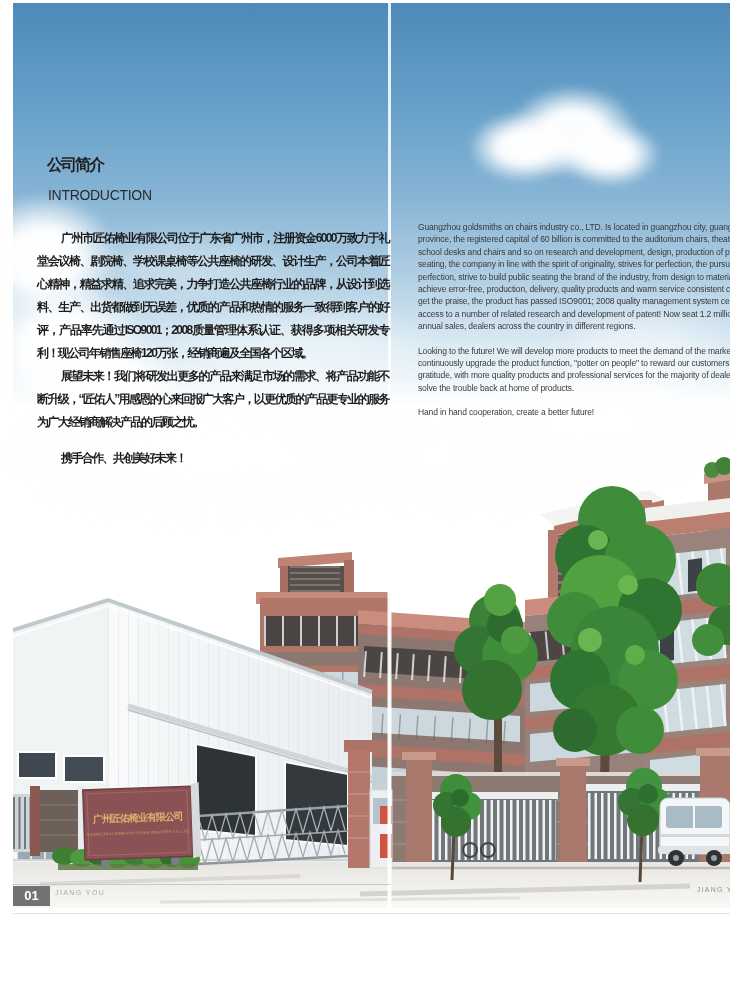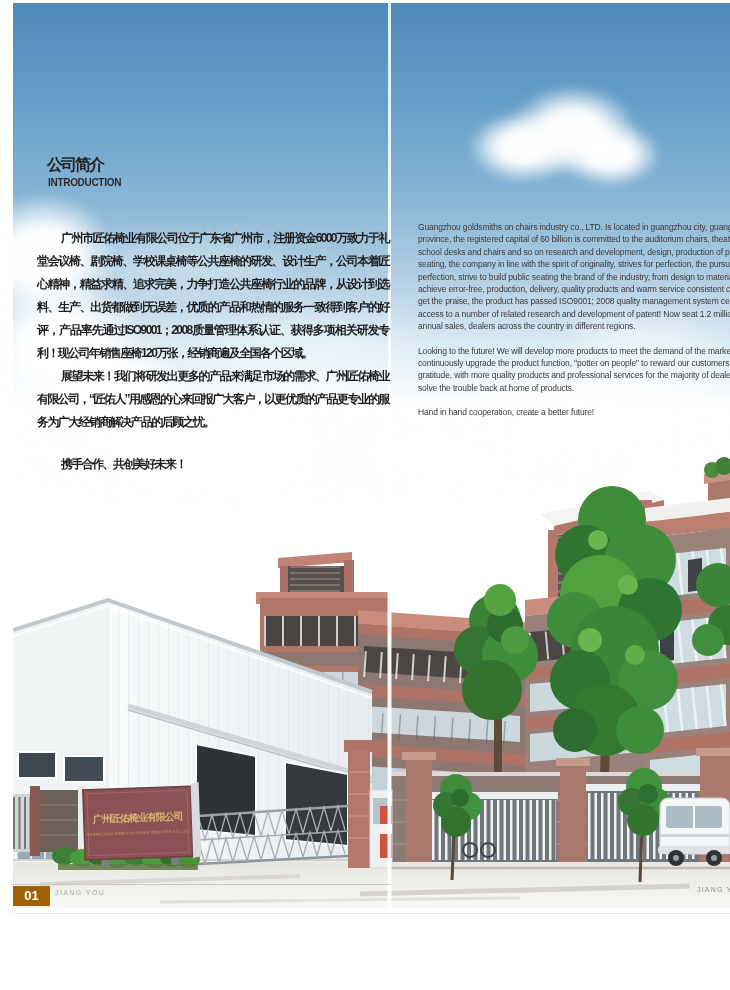--- a/index.html
+++ b/index.html
@@ -15,39 +15,39 @@
   .cloud{position:absolute;border-radius:50%;
     background:radial-gradient(closest-side,rgba(255,255,255,.98) 45%,rgba(255,255,255,0) 100%);
     filter:blur(4px);}
   .photo-svg{position:absolute;left:0;top:427px;width:717px;height:478px;}
   .gutter-sky{position:absolute;left:375px;top:0;width:3px;height:430px;background:rgba(255,255,255,.85);}
   .title-cn{
     position:absolute;left:34px;top:149px;
     font-size:16px;font-weight:bold;color:#222;letter-spacing:-2px;line-height:26px;
   }
   .title-en{
-    position:absolute;left:35px;top:174px;
-    font-size:10px;font-weight:bold;color:#2a2a2a;letter-spacing:-0.3px;
+    position:absolute;left:35px;top:184px;
+    font-size:14px;font-weight:normal;color:#2a2a2a;letter-spacing:-0.3px;
   }
   .cn-text{
     position:absolute;left:24px;top:224px;width:352px;
     font-size:12px;font-weight:bold;color:#1c1c1c;
     line-height:23px;letter-spacing:-1.6px;text-align:justify;
   }
   .cn-text p{margin:0;text-indent:2em;}
-  .cn-text p.last{margin-top:20px;font-family:Liberation Mono, monospace;}
+  .cn-text p.last{margin-top:13px;}
   .en-text{
     position:absolute;left:405px;top:218px;width:348px;
     font-size:8.5px;color:#3a3a3a;line-height:12.4px;letter-spacing:-0.15px;
   }
   .en-text p{margin:0;}
   .en-text p+p{margin-top:12px;}
   .footer-rule{position:absolute;left:0;top:881px;width:377px;height:1px;background:#c9c9c9;}
   .page-num-box{
-    position:absolute;left:0;top:883px;width:37px;height:20px;background:#a16207;
+    position:absolute;left:0;top:883px;width:37px;height:20px;background:#737373;
     color:#ffffff;font-size:13px;font-weight:bold;text-align:center;line-height:20px;
   }
   .brand-left{
     position:absolute;left:42px;top:886px;font-size:7px;color:#a9a9a9;letter-spacing:1.4px;
   }
   .brand-right{
     position:absolute;left:684px;top:883px;font-size:7px;color:#8f8f8f;letter-spacing:1.2px;white-space:nowrap;
   }
   .page-bottom-edge{position:absolute;left:0;top:910px;width:717px;height:1px;background:#e3e3e3;}
 </style>
@@ -314,21 +314,21 @@
     <rect x="387.5" y="430" width="4" height="478" fill="#ffffff" opacity=".95"></rect>
   </svg>
 
   <div class="gutter-sky"></div>
 
   <div class="title-cn">公司简介</div>
   <div class="title-en">INTRODUCTION</div>
 
   <div class="cn-text">
     <p>广州市匠佑椅业有限公司位于广东省广州市，注册资金6000万致力于礼堂会议椅、剧院椅、学校课桌椅等公共座椅的研发、设计生产，公司本着匠心精神，精益求精、追求完美，力争打造公共座椅行业的品牌，从设计到选料、生产、出货都做到无误差，优质的产品和热情的服务一致得到客户的好评，产品率先通过ISO9001；2008质量管理体系认证、获得多项相关研发专利！现公司年销售座椅120万张，经销商遍及全国各个区域。</p>
-    <p>展望未来！我们将研发出更多的产品来满足市场的需求、广州匠佑椅业有限公司，“匠佑人”用感恩的心来回报广大客户，以更优质的产品更专业的服务为广大经销商解决产品的后顾之忧。</p>
+    <p>展望未来！我们将研发出更多的产品来满足市场的需求、将产品功能不断升级，“匠佑人”用感恩的心来回报广大客户，以更优质的产品更专业的服务为广大经销商解决产品的后顾之忧。</p>
     <p class="last">携手合作、共创美好未来！</p>
   </div>
 
   <div class="en-text">
     <p>Guangzhou goldsmiths on chairs industry co., LTD. Is located in guangzhou city, guangdong province, the registered capital of 60 billion is committed to the auditorium chairs, theater chair, school desks and chairs and so on research and development, design, production of public seating, the company in line with the spirit of originality, strives for perfection, the pursuit of perfection, strive to build public seating the brand of the industry, from design to material to achieve error-free, production, delivery, quality products and warm service consistent customers get the praise, the product has passed ISO9001; 2008 quality management system certification, access to a number of related research and development of patent! Now seat 1.2 million in annual sales, dealers across the country in different regions.</p>
     <p>Looking to the future! We will develop more products to meet the demand of the market, continuously upgrade the product function, "potter on people" to reward our customers with gratitude, with more quality products and professional services for the majority of dealers to solve the trouble back at home of products.</p>
     <p>Hand in hand cooperation, create a better future!</p>
   </div>
 
   <div class="footer-rule"></div>

